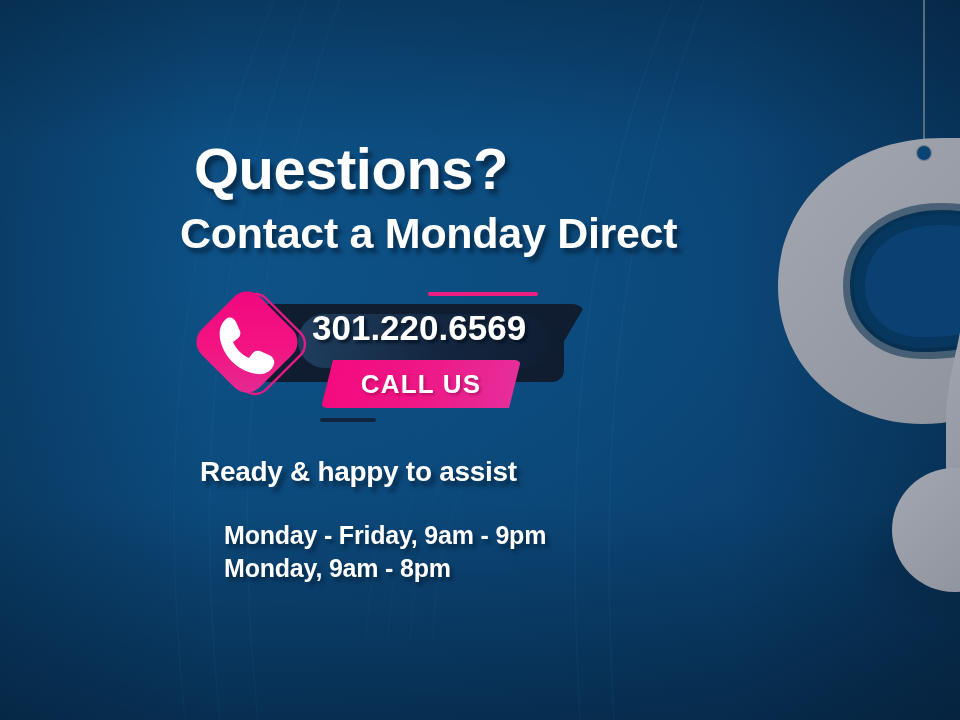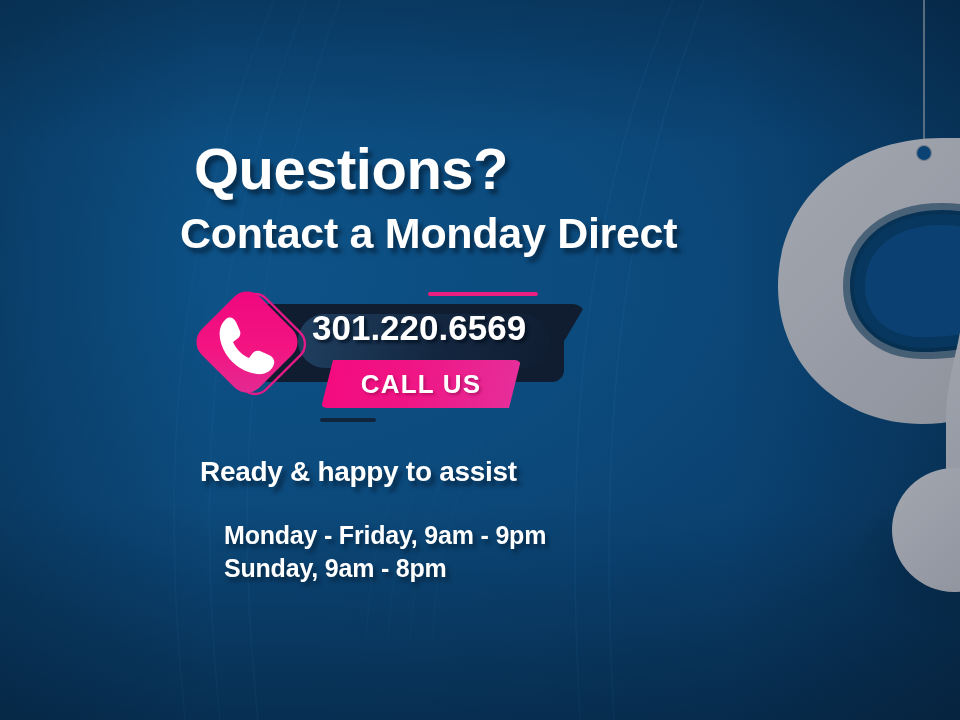--- a/index.html
+++ b/index.html
@@ -381,16 +381,16 @@
                    C -13 -24, -17 -26, -21 -23 Z" fill="#ffffff"></path>
         </g>
       </svg>
     </div>
   </div>
 
   <div class="assist-line">Ready &amp; happy to assist</div>
 
   <div class="hours">
     <div class="hours-line">Monday - Friday,  9am - 9pm</div>
-    <div class="hours-line">Sunday, 9am - 8pm</div>
+    <div class="hours-line">Monday, 9am - 8pm</div>
   </div>
 
 </div>
 
 </body></html>

